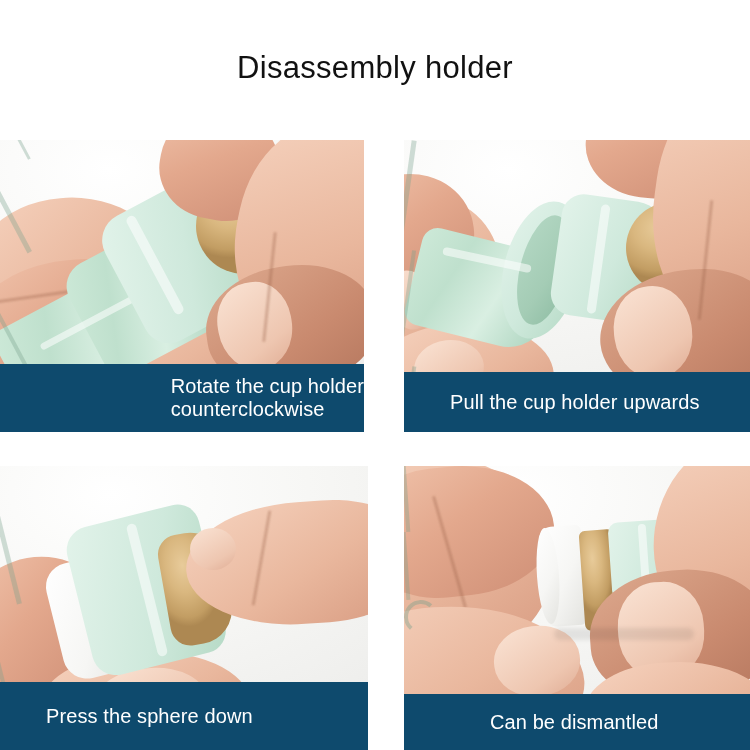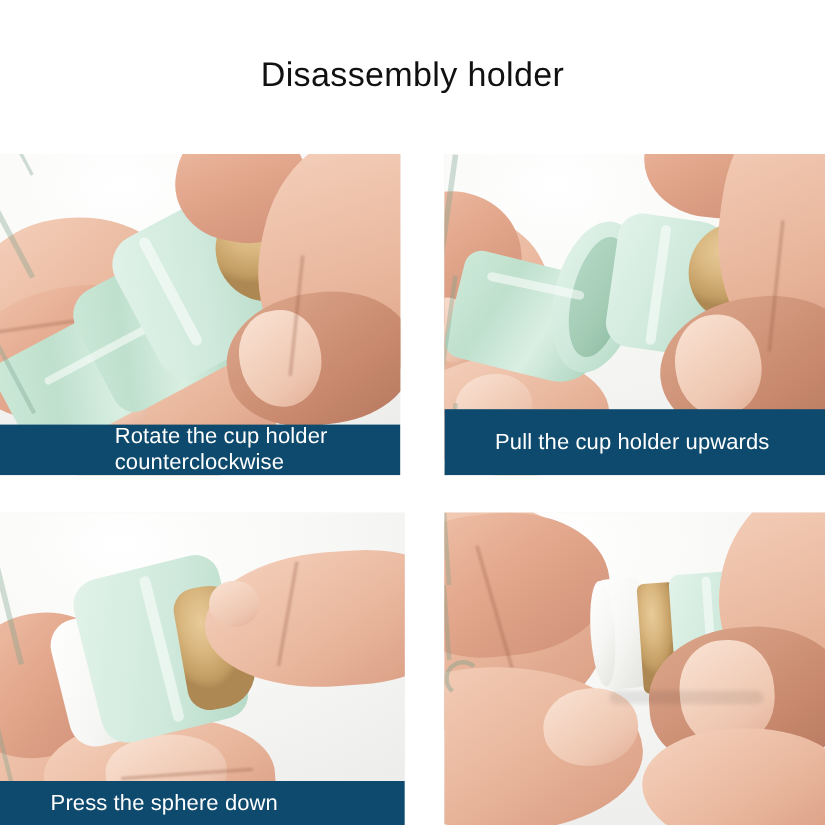--- a/index.html
+++ b/index.html
@@ -72,23 +72,23 @@
     bottom: 0;
     background: #0e4a6d;
     color: #ffffff;
     display: flex;
     align-items: center;
     font-size: 20px;
     line-height: 23px;
     letter-spacing: 0.1px;
     box-sizing: border-box;
   }
-  .caption-1 { height: 46px; padding: 0 0 0 38px; justify-content: center; }
+  .caption-1 { height: 68px; padding: 0 0 0 38px; justify-content: flex-end; }
   .caption-2 { height: 60px; padding: 0 0 0 46px; justify-content: flex-start; }
-  .caption-3 { height: 40px; padding: 0 0 0 46px; justify-content: flex-start; }
+  .caption-3 { height: 68px; padding: 0 0 0 46px; justify-content: flex-start; }
   .caption-4 { height: 56px; padding: 0 0 0 86px; justify-content: flex-start; }
   .caption span { display: block; white-space: pre-line; }
 
   
 
   
   .hand {
     position: absolute;
     background: linear-gradient(150deg, #f0c3ab 0%, #e3a88d 45%, #cf8f76 100%);
   }
@@ -269,15 +269,18 @@
       <div class="rib-d" style="left:256px; top:64px; width:26px; height:26px; background:transparent; border:4px solid rgba(120,160,140,0.4); border-radius:50%; border-color:rgba(120,160,140,0.4) transparent transparent rgba(120,160,140,0.4); transform:rotate(-4deg);"></div>
       <div class="rib" style="left:236px; top:58px; width:8px; height:68px; border-radius:5px; transform:rotate(-4deg);"></div>
 
       <div class="hand soft" style="left:250px; top:-30px; width:180px; height:210px; border-radius:50% 46% 48% 50%; transform:rotate(8deg);"></div>
       <div class="hand dark" style="left:186px; top:104px; width:180px; height:130px; border-radius:48% 48% 44% 44%; transform:rotate(-4deg);"></div>
       <div class="nail" style="left:214px; top:116px; width:86px; height:96px; border-radius:46%; transform:rotate(-4deg);"></div>
       <div class="hand soft" style="left:180px; top:196px; width:190px; height:110px; border-radius:46% 54% 42% 58%; transform:rotate(-2deg);"></div>
       <div class="shadowline" style="left:150px; top:162px; width:140px; height:12px; border-radius:8px;"></div>
     </div>
 
+    <div class="caption caption-4">
+      <span>Can be dismantled</span>
+    </div>
   </div>
 
 </div>
 
 </body></html>

